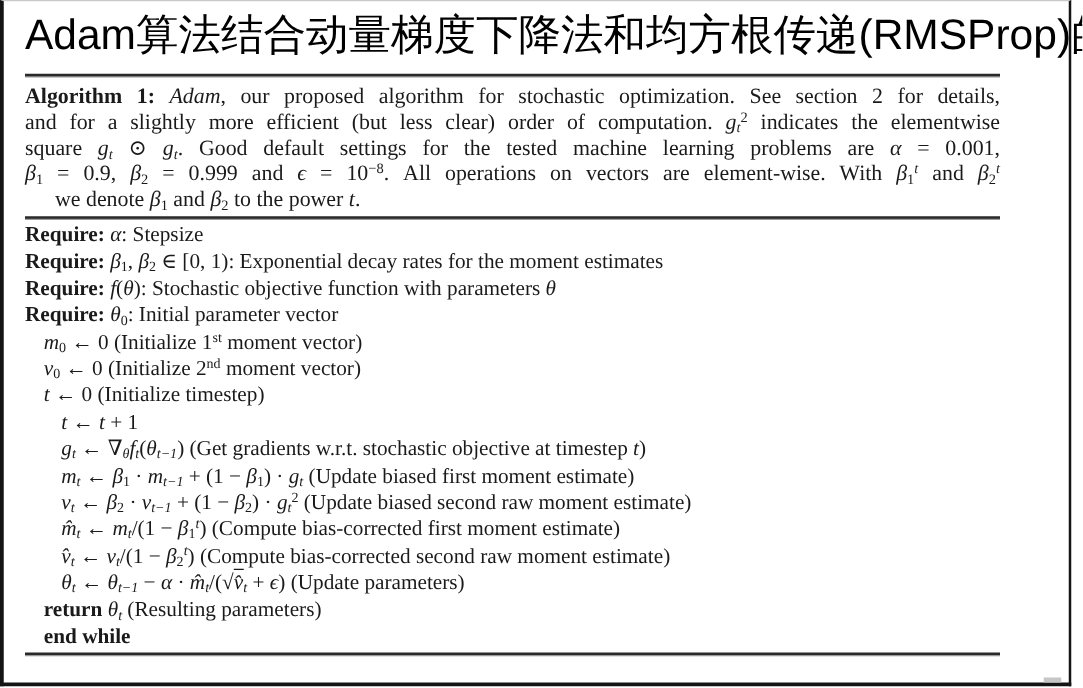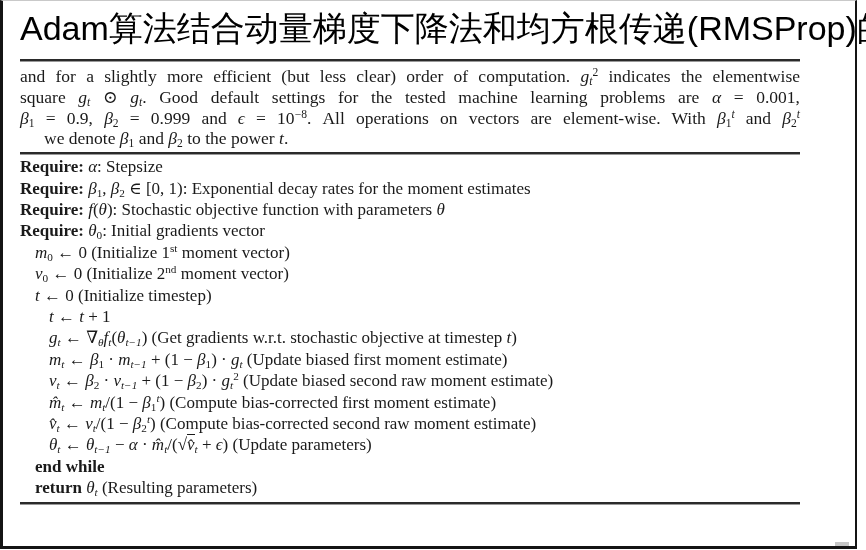--- a/index.html
+++ b/index.html
@@ -75,41 +75,42 @@
 <body>
 
 <div class="page">
   <div class="frame"></div>
 
   <h1 class="title" style="margin:0; font-weight:normal;">Adam算法结合动量梯度下降法和均方根传递(RMSProp)的优点</h1>
 
   <div class="algo">
     <div class="rule"></div>
     <div class="caption">
+        <div class="line i0"><span class="bold">Algorithm 1:</span><span> </span><span class="ital">Adam</span><span>, our proposed algorithm for stochastic optimization. See section 2 for details,</span></div>
         <div class="line i0"><span>and for a slightly more efficient (but less clear) order of computation. </span><span class="ital">g</span><sub class="ital">t</sub><sup>2</sup><span> indicates the elementwise</span></div>
         <div class="line i0"><span>square </span><span class="ital">g</span><sub class="ital">t</sub><span> ⊙ </span><span class="ital">g</span><sub class="ital">t</sub><span>. Good default settings for the tested machine learning problems are </span><span class="ital">α</span><span> = 0.001,</span></div>
         <div class="line i0"><span class="ital">β</span><sub>1</sub><span> = 0.9, </span><span class="ital">β</span><sub>2</sub><span> = 0.999 and </span><span class="ital">ϵ</span><span> = 10</span><sup>−8</sup><span>. All operations on vectors are element-wise. With </span><span class="ital">β</span><sub>1</sub><sup class="ital">t</sup><span> and </span><span class="ital">β</span><sub>2</sub><sup class="ital">t</sup></div>
         <div class="line i0"><span>we denote </span><span class="ital">β</span><sub>1</sub><span> and </span><span class="ital">β</span><sub>2</sub><span> to the power </span><span class="ital">t</span><span>.</span></div>
       </div>
     <div class="rule"></div>
     <div class="algo-body">
         <div class="line i0"><span class="bold">Require: </span><span class="ital">α</span><span>: Stepsize</span></div>
         <div class="line i0"><span class="bold">Require: </span><span class="ital">β</span><sub>1</sub><span>, </span><span class="ital">β</span><sub>2</sub><span> ∈ [0, 1): Exponential decay rates for the moment estimates</span></div>
         <div class="line i0"><span class="bold">Require: </span><span class="ital">f</span><span>(</span><span class="ital">θ</span><span>): Stochastic objective function with parameters </span><span class="ital">θ</span></div>
-        <div class="line i0"><span class="bold">Require: </span><span class="ital">θ</span><sub>0</sub><span>: Initial gradients vector</span></div>
+        <div class="line i0"><span class="bold">Require: </span><span class="ital">θ</span><sub>0</sub><span>: Initial parameter vector</span></div>
         <div class="line i1"><span class="ital">m</span><sub>0</sub><span> ← 0 (Initialize 1</span><sup>st</sup><span> moment vector)</span></div>
         <div class="line i1"><span class="ital">v</span><sub>0</sub><span> ← 0 (Initialize 2</span><sup>nd</sup><span> moment vector)</span></div>
         <div class="line i1"><span class="ital">t</span><span> ← 0 (Initialize timestep)</span></div>
         <div class="line i2"><span class="ital">t</span><span> ← </span><span class="ital">t</span><span> + 1</span></div>
         <div class="line i2"><span class="ital">g</span><sub class="ital">t</sub><span> ← ∇</span><sub class="ital">θ</sub><span class="ital">f</span><sub class="ital">t</sub><span>(</span><span class="ital">θ</span><sub class="ital">t−1</sub><span>) (Get gradients w.r.t. stochastic objective at timestep </span><span class="ital">t</span><span>)</span></div>
         <div class="line i2"><span class="ital">m</span><sub class="ital">t</sub><span> ← </span><span class="ital">β</span><sub>1</sub><span> · </span><span class="ital">m</span><sub class="ital">t−1</sub><span> + (1 − </span><span class="ital">β</span><sub>1</sub><span>) · </span><span class="ital">g</span><sub class="ital">t</sub><span> (Update biased first moment estimate)</span></div>
         <div class="line i2"><span class="ital">v</span><sub class="ital">t</sub><span> ← </span><span class="ital">β</span><sub>2</sub><span> · </span><span class="ital">v</span><sub class="ital">t−1</sub><span> + (1 − </span><span class="ital">β</span><sub>2</sub><span>) · </span><span class="ital">g</span><sub class="ital">t</sub><sup>2</sup><span> (Update biased second raw moment estimate)</span></div>
         <div class="line i2"><span class="ital">m̂</span><sub class="ital">t</sub><span> ← </span><span class="ital">m</span><sub class="ital">t</sub><span>/(1 − </span><span class="ital">β</span><sub>1</sub><sup class="ital">t</sup><span>) (Compute bias-corrected first moment estimate)</span></div>
         <div class="line i2"><span class="ital">v̂</span><sub class="ital">t</sub><span> ← </span><span class="ital">v</span><sub class="ital">t</sub><span>/(1 − </span><span class="ital">β</span><sub>2</sub><sup class="ital">t</sup><span>) (Compute bias-corrected second raw moment estimate)</span></div>
         <div class="line i2"><span class="ital">θ</span><sub class="ital">t</sub><span> ← </span><span class="ital">θ</span><sub class="ital">t−1</sub><span> − </span><span class="ital">α</span><span> · </span><span class="ital">m̂</span><sub class="ital">t</sub><span>/(</span><span>√</span><span class="ital ol">v̂</span><sub class="ital">t</sub><span> + </span><span class="ital">ϵ</span><span>) (Update parameters)</span></div>
+        <div class="line i1"><span class="bold">return </span><span class="ital">θ</span><sub class="ital">t</sub><span> (Resulting parameters)</span></div>
         <div class="line i1"><span class="bold">end while</span></div>
-        <div class="line i1"><span class="bold">return </span><span class="ital">θ</span><sub class="ital">t</sub><span> (Resulting parameters)</span></div>
       </div>
     <div class="rule"></div>
   </div>
 
   <div class="corner-artifact"></div>
 </div>
 
 </body></html>

